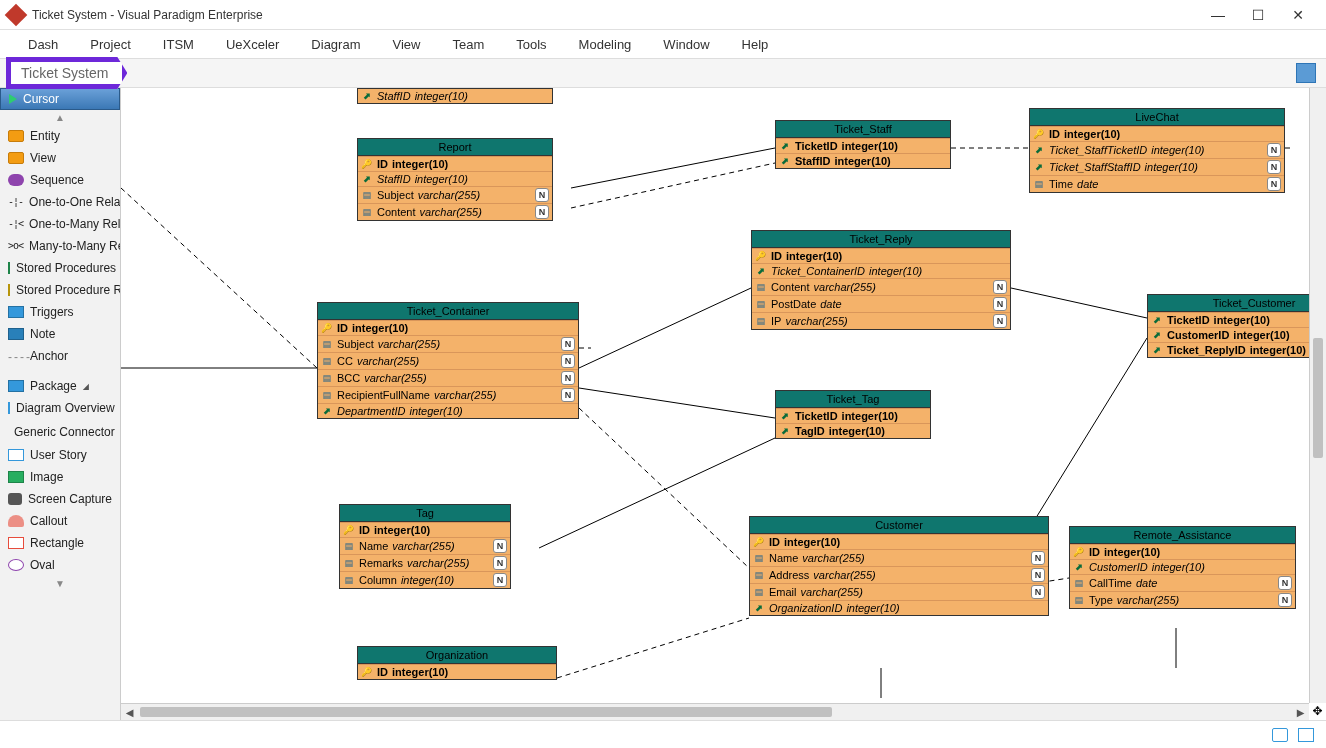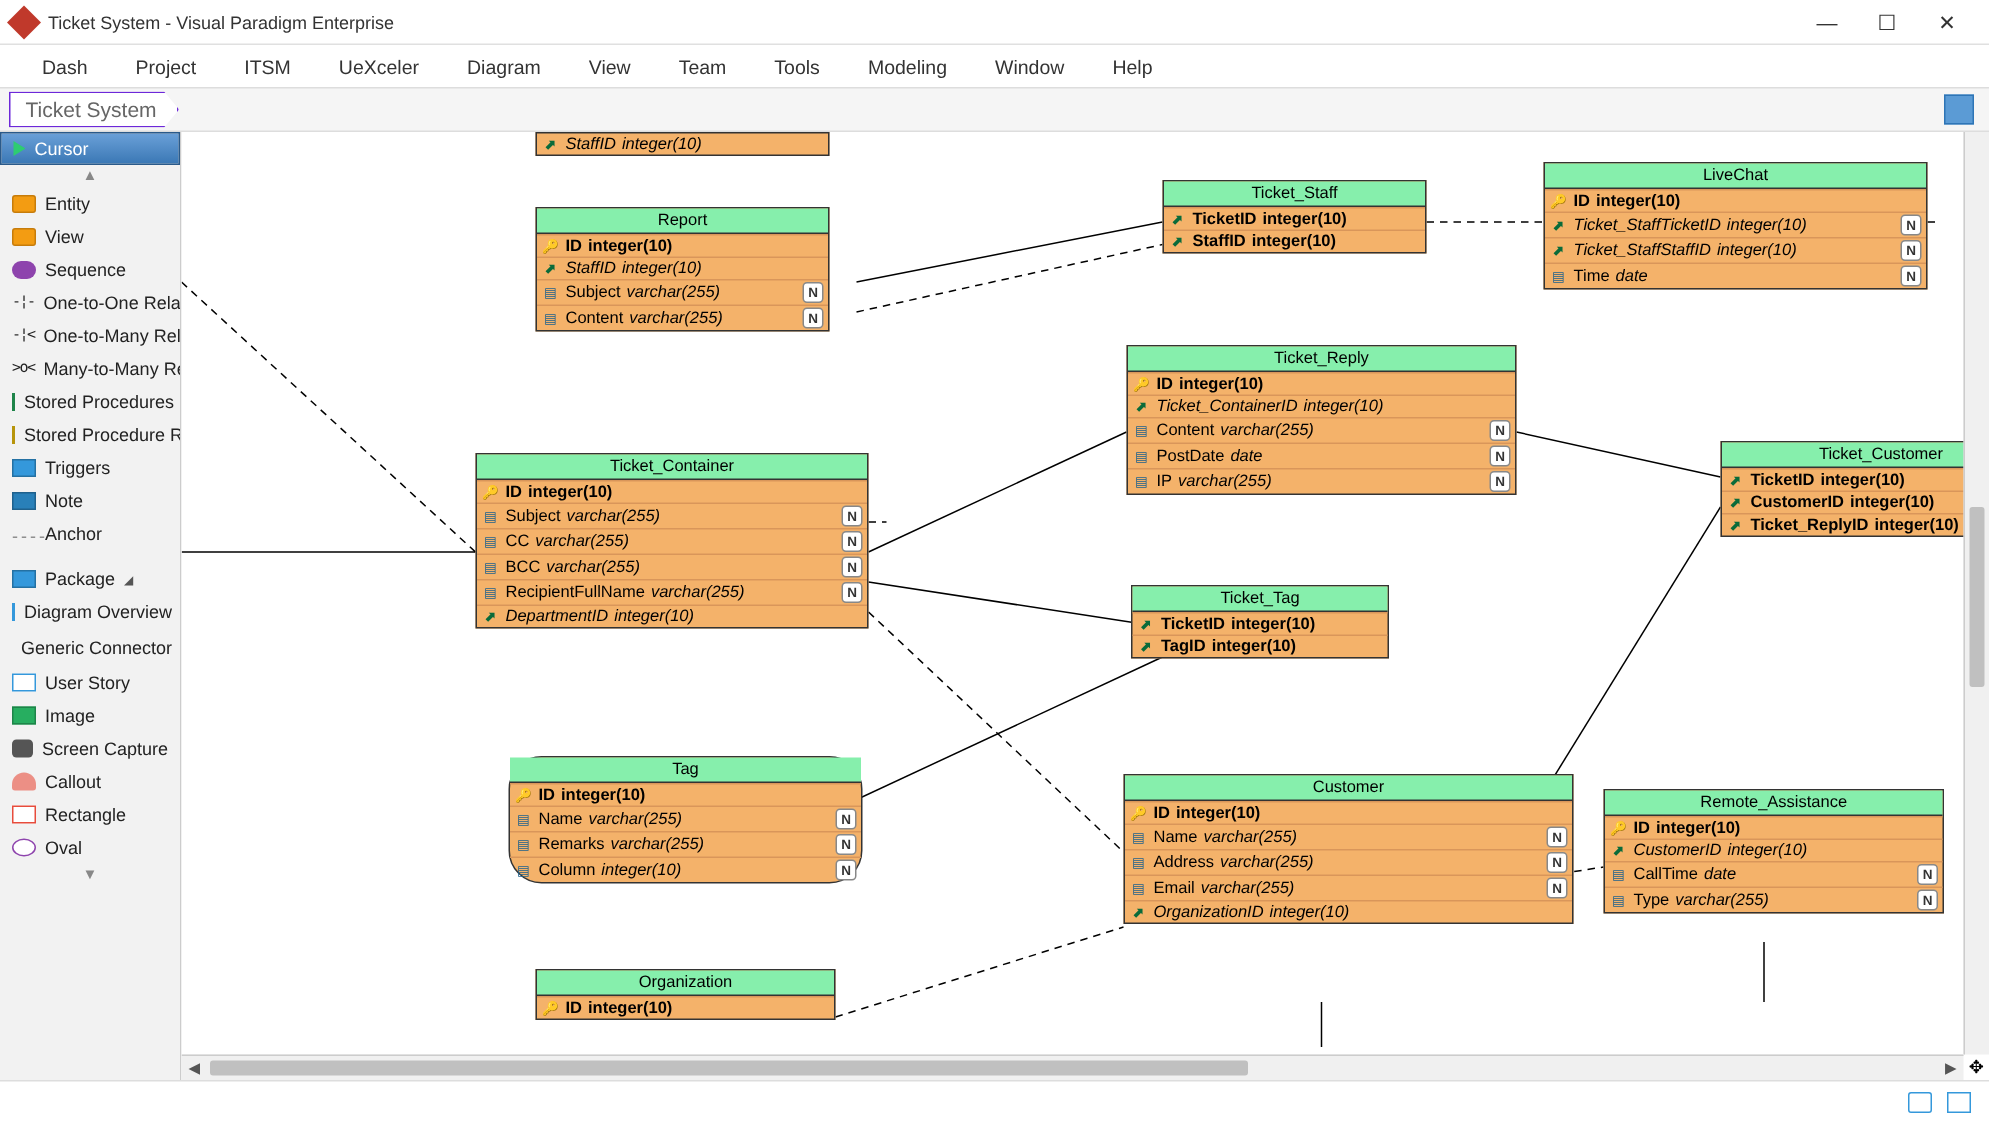--- a/index.html
+++ b/index.html
@@ -7,21 +7,21 @@
 
 .titlebar { height: 30px; display: flex; align-items: center; padding: 0 8px; border-bottom: 1px solid #e0e0e0; }
 .titlebar .appicon { width: 16px; height: 16px; background: #c0392b; transform: rotate(45deg); margin-right: 8px; }
 .titlebar .title { font-size: 12px; color: #333; flex: 1; }
 .titlebar .winbtn { width: 40px; height: 28px; display: flex; align-items: center; justify-content: center; font-size: 14px; color: #333; cursor: pointer; }
 
 .menubar { height: 28px; display: flex; align-items: center; padding: 0 12px; gap: 0; }
 .menubar .menuitem { padding: 4px 16px; font-size: 13px; color: #333; cursor: pointer; }
 
 .breadcrumb-row { height: 30px; display: flex; align-items: center; background: #f5f5f5; border-top: 1px solid #ddd; border-bottom: 1px solid #ddd; padding-left: 6px; }
-.breadcrumb-chip { background: #fff; border: 1px solid #6d28d9; padding: 3px 14px 3px 10px; font-size: 14px; color: #666; clip-path: polygon(0 0, calc(100% - 10px) 0, 100% 50%, calc(100% - 10px) 100%, 0 100%); }
+.breadcrumb-chip { background: #fff; border: 5px solid #6d28d9; padding: 3px 14px 3px 10px; font-size: 14px; color: #666; clip-path: polygon(0 0, calc(100% - 10px) 0, 100% 50%, calc(100% - 10px) 100%, 0 100%); }
 .breadcrumb-row .spacer { flex: 1; }
 .breadcrumb-row .rightico { width: 20px; height: 20px; background: #5b9bd5; border: 1px solid #2e75b6; margin-right: 10px; }
 
 .workarea { display: flex; height: calc(748px - 30px - 28px - 30px - 28px); }
 
 .palette { width: 121px; background: #f2f2f2; border-right: 1px solid #ccc; overflow: hidden; font-size: 12px; color: #222; }
 .palette .tool-selected { background: linear-gradient(#6aa0d8,#3b78b5); color: #fff; border: 1px solid #2a5a8a; padding: 3px 8px; display: flex; align-items: center; gap: 6px; }
 .palette .tool-selected .arrow { width: 0; height: 0; border-top: 5px solid transparent; border-bottom: 5px solid transparent; border-left: 8px solid #2ecc71; }
 .palette .collapse-row { text-align: center; color: #888; font-size: 10px; padding: 2px 0; }
 .palette .item { padding: 4px 8px; display: flex; align-items: center; gap: 6px; white-space: nowrap; cursor: pointer; }
@@ -51,21 +51,21 @@
 
 .scrollbar-h { position: absolute; left: 0; bottom: 0; right: 17px; height: 17px; background: #f0f0f0; border-top: 1px solid #ccc; display: flex; align-items: center; }
 .scrollbar-h .track { flex: 1; height: 17px; position: relative; }
 .scrollbar-h .thumb { position: absolute; left: 2px; top: 3px; width: 60%; height: 10px; background: #c0c0c0; border-radius: 2px; }
 .scrollbar-h .arr { width: 17px; height: 17px; display: flex; align-items: center; justify-content: center; font-size: 10px; color: #555; }
 .scrollbar-v { position: absolute; right: 0; top: 0; bottom: 17px; width: 17px; background: #f0f0f0; border-left: 1px solid #ccc; }
 .scrollbar-v .thumb { position: absolute; top: 250px; left: 3px; width: 10px; height: 120px; background: #c0c0c0; border-radius: 2px; }
 .movecursor { position: absolute; right: 1px; bottom: 1px; width: 15px; height: 15px; font-size: 12px; text-align: center; }
 
 .entity { position: absolute; background: #f4b26a; border: 1px solid #333; font-size: 11px; }
-.entity .ehdr { background: #86efac; border-bottom: 1px solid #333; text-align: center; padding: 2px 4px; font-weight: normal; }
+.entity .ehdr { background: #0f766e; border-bottom: 1px solid #333; text-align: center; padding: 2px 4px; font-weight: normal; }
 .entity .erow { display: flex; align-items: center; border-top: 1px solid #d9965a; padding: 1px 3px; gap: 4px; }
 .entity .erow:first-of-type { border-top: none; }
 .entity .colname { flex: 0 0 auto; }
 .entity .coltype { flex: 1; font-style: italic; }
 .entity .bold { font-weight: bold; font-style: normal; }
 .entity .italic { font-style: italic; }
 .entity .ik { width: 12px; height: 12px; display: inline-flex; align-items: center; justify-content: center; font-size: 9px; }
 .ik-key { color: #b8860b; }
 .ik-fk { color: #0a6b3a; font-weight: bold; }
 .ik-col { color: #1f618d; }
@@ -376,34 +376,34 @@
             <span class="ik ik-fk">⬈</span>
             <span class="colname bold">CustomerID</span>
             <span class="coltype bold">integer(10)</span>
           </div>
           <div class="erow">
             <span class="ik ik-fk">⬈</span>
             <span class="colname bold">Ticket_ReplyID</span>
             <span class="coltype bold">integer(10)</span>
           </div>
         </div>
-        <div class="entity" style="left: 633px; top: 302px; width: 172px;">
+        <div class="entity" style="left: 654px; top: 302px; width: 156px;">
           <div class="ehdr">Ticket_Tag</div>
           <div class="erow">
             <span class="ik ik-fk">⬈</span>
             <span class="colname bold">TicketID</span>
             <span class="coltype bold">integer(10)</span>
           </div>
           <div class="erow">
             <span class="ik ik-fk">⬈</span>
             <span class="colname bold">TagID</span>
             <span class="coltype bold">integer(10)</span>
           </div>
         </div>
-        <div class="entity" style="left: 218px; top: 416px; width: 236px; border-radius: 22px;">
+        <div class="entity" style="left: 218px; top: 416px; width: 172px;">
           <div class="ehdr">Tag</div>
           <div class="erow">
             <span class="ik ik-key">🔑</span>
             <span class="colname bold">ID</span>
             <span class="coltype bold">integer(10)</span>
           </div>
           <div class="erow">
             <span class="ik ik-col">▤</span>
             <span class="colname">Name</span>
             <span class="coltype">varchar(255)</span>

